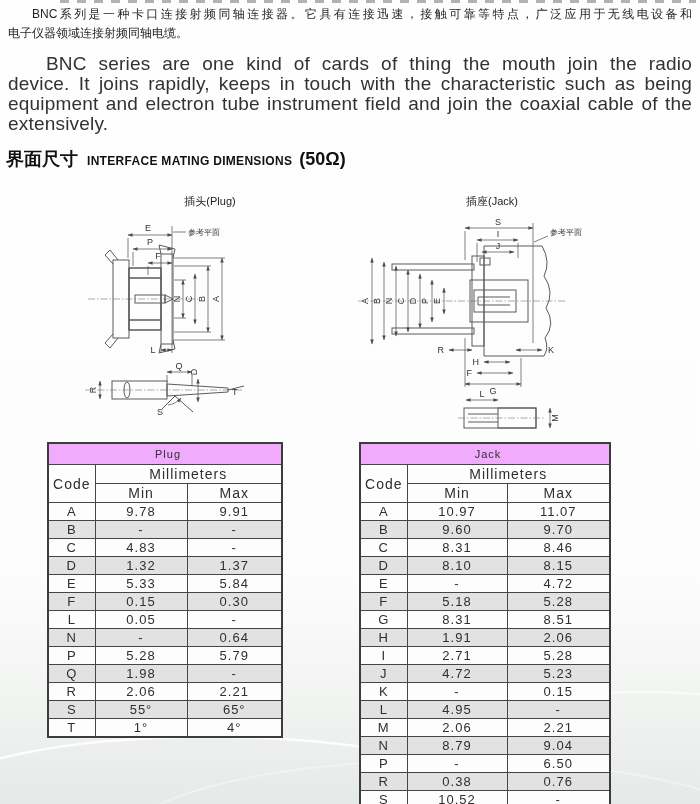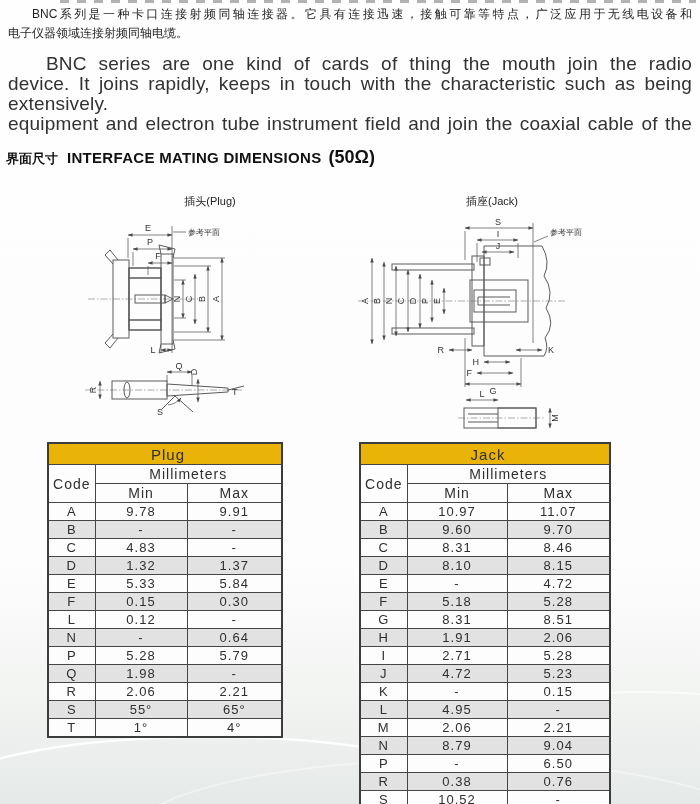--- a/index.html
+++ b/index.html
@@ -15,22 +15,22 @@
     background:repeating-linear-gradient(90deg,#555 0 9px, transparent 9px 17px);}
   .intro{position:absolute; top:5px; left:8px; right:8px;}
   .intro .ln{height:19px; line-height:19px; overflow:hidden; white-space:nowrap;}
   .intro .jln{white-space:normal; text-align:justify; text-align-last:justify; height:19px; line-height:19px; overflow:hidden;}
   .zh{font-size:12px; color:#1f1f1f;}
   .en{font-size:19px; color:#323232; letter-spacing:.2px;}
   .ind{text-indent:2em;}
   .en-block{margin-top:11px;}
   .en-block .jln,.en-block .ln{height:20px; line-height:20px;}
   .section-heading{position:absolute; top:147px; left:6px; font-weight:bold; color:#111; white-space:nowrap;}
-  .h-zh{font-size:13px; margin-right:9px;}
-  .h-en{font-size:15px; letter-spacing:.3px;}
+  .h-zh{font-size:18px; margin-right:9px;}
+  .h-en{font-size:12px; letter-spacing:.3px;}
   .h-note{font-size:18px; margin-left:7px;}
   .caption{position:absolute; top:194px; width:150px; text-align:center; font-size:11px; color:#222;}
   .cap-plug{left:135px;}
   .cap-jack{left:417px;}
   .drawing{position:absolute;}
   .plug-drawing{left:80px; top:218px; width:270px; height:218px;}
   .jack-drawing{left:352px; top:218px; width:300px; height:220px;}
   svg text{font-family:"Liberation Sans",sans-serif; font-size:9px; fill:#333;}
   svg .zhlab{font-size:8px; fill:#333;}
   .ol{stroke:#5a5a5a; stroke-width:1; fill:none;}
@@ -38,21 +38,21 @@
   .cl{stroke:#777; stroke-width:.6; fill:none; stroke-dasharray:7 2 1.5 2;}
   .thin{stroke:#4a4a4a; stroke-width:.7;}
   
   .table-wrap{position:absolute; top:442px;}
   .plug-pos{left:47px;}
   .jack-pos{left:359px;}
   table.dim-table{border-collapse:collapse; table-layout:fixed; background:#fdfdfd;
     border:2px solid #3c3c3c; text-align:center; color:#2f2f2f; letter-spacing:1px;}
   table.plug-t{width:234px;} table.jack-t{width:250px;}
   .dim-table th,.dim-table td{border:1px solid #454545; padding:0; font-weight:normal; overflow:hidden;}
-  .dim-table .title-row th{height:20px; background:#eab308; font-size:15px;padding-left:6px;}
+  .dim-table .title-row th{height:20px; background:#f0abfc; font-size:11px;padding-left:6px;}
   .dim-table .hdr th{height:18px; font-size:14px; background:#fdfdfd;}
   .dim-table td{height:17px; font-size:13px;}
   .dim-table tr.alt td{background:#e2e2e2;}
 </style>
 </head>
 <body>
 
 <div class="page">
 
   <svg class="watermark" viewBox="0 0 700 204">
@@ -64,22 +64,22 @@
   <div class="content">
 
     <div class="top-crop"></div>
 
     <div class="intro">
       <div class="zh jln ind">BNC系列是一种卡口连接射频同轴连接器。它具有连接迅速，接触可靠等特点，广泛应用于无线电设备和</div>
       <div class="zh ln">电子仪器领域连接射频同轴电缆。</div>
       <div class="en-block">
         <div class="en jln ind">BNC series are one kind of cards of thing the mouth join the radio frequency coaxial connection</div>
         <div class="en jln">device. It joins rapidly, keeps in touch with the characteristic such as being reliable, apply to the radio</div>
+        <div class="en jln">equipment and electron tube instrument field and join the coaxial cable of the radio frequency</div>
         <div class="en ln">extensively.</div>
-        <div class="en jln">equipment and electron tube instrument field and join the coaxial cable of the radio frequency</div>
       </div>
     </div>
 
     <div class="section-heading">
       <span class="h-zh">界面尺寸</span><span class="h-en">INTERFACE MATING DIMENSIONS</span><span class="h-note">(50Ω)</span>
     </div>
 
     <div class="caption cap-plug">插头(Plug)</div>
     <div class="caption cap-jack">插座(Jack)</div>
 
@@ -304,21 +304,21 @@
               <td>5.33</td>
               <td>5.84</td>
             </tr>
             <tr class="alt">
               <td>F</td>
               <td>0.15</td>
               <td>0.30</td>
             </tr>
             <tr>
               <td>L</td>
-              <td>0.12</td>
+              <td>0.05</td>
               <td>-</td>
             </tr>
             <tr class="alt">
               <td>N</td>
               <td>-</td>
               <td>0.64</td>
             </tr>
             <tr>
               <td>P</td>
               <td>5.28</td>

